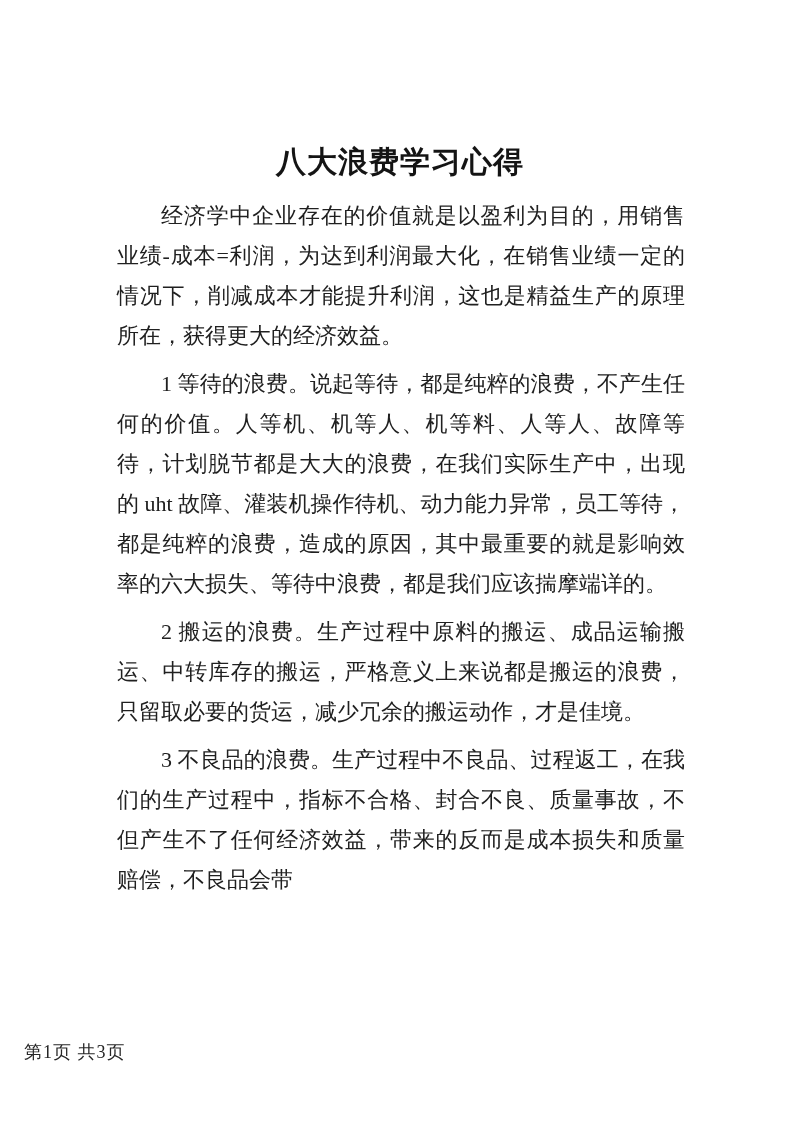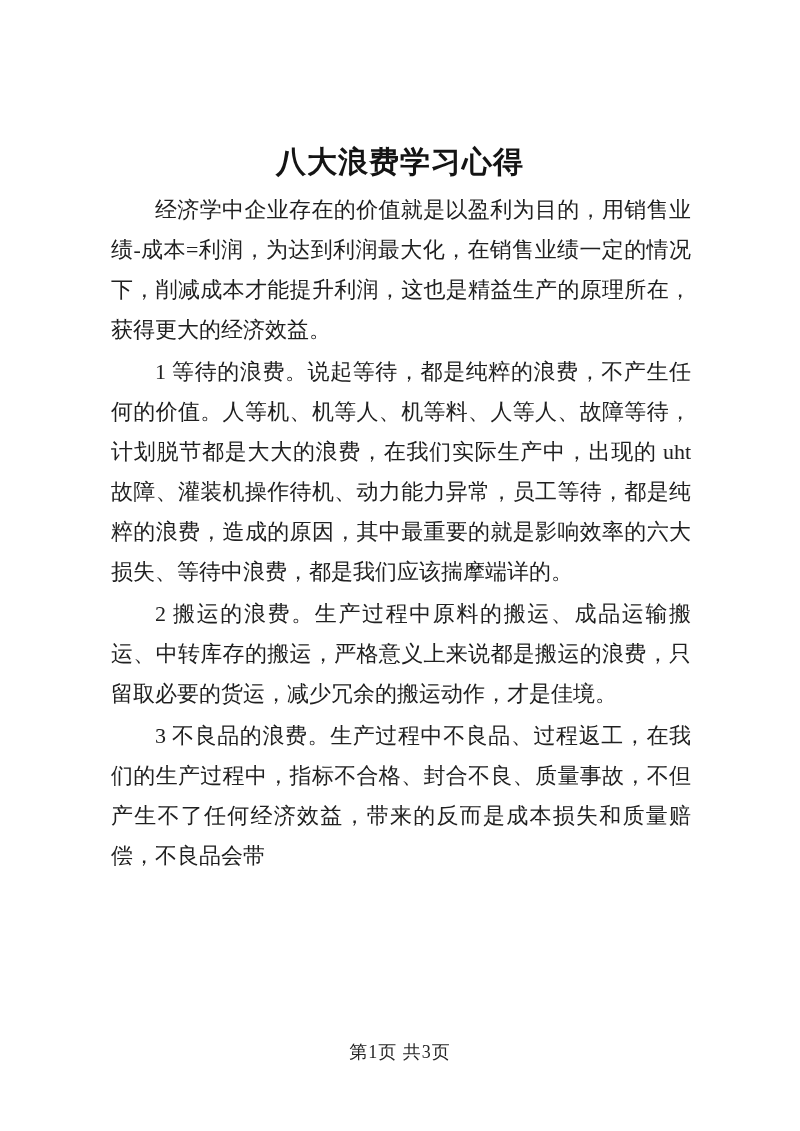--- a/index.html
+++ b/index.html
@@ -34,34 +34,34 @@
     top: 188px;
     left: 109px;
     width: 584px;
     font-size: 22px;
     line-height: 40px;
     text-align: justify;
     text-justify: inter-ideograph;
     color: #202020;
   }
   .doc-body p {
-    margin: 2px;
+    margin: 8px;
     padding: 0;
     text-indent: 2em;
     word-break: break-all;
   }
   .doc-footer {
     position: absolute;
     top: 1040px;
     left: 0;
     right: 0;
-    text-align: center;
     font-size: 18px;
     letter-spacing: 1px;
     color: #262626;
+    padding-left: 24px;
   }
 </style>
 </head>
 <body>
 
 <div class="page">
 
   <h1 class="doc-title">八大浪费学习心得</h1>
 
   <div class="doc-body">

